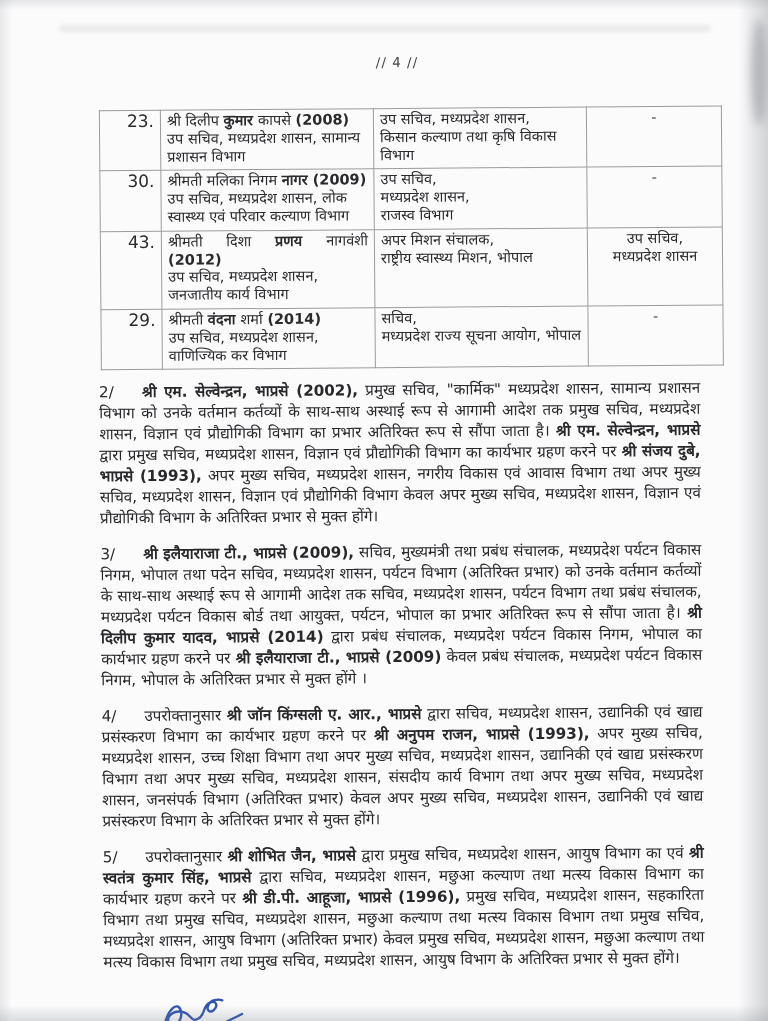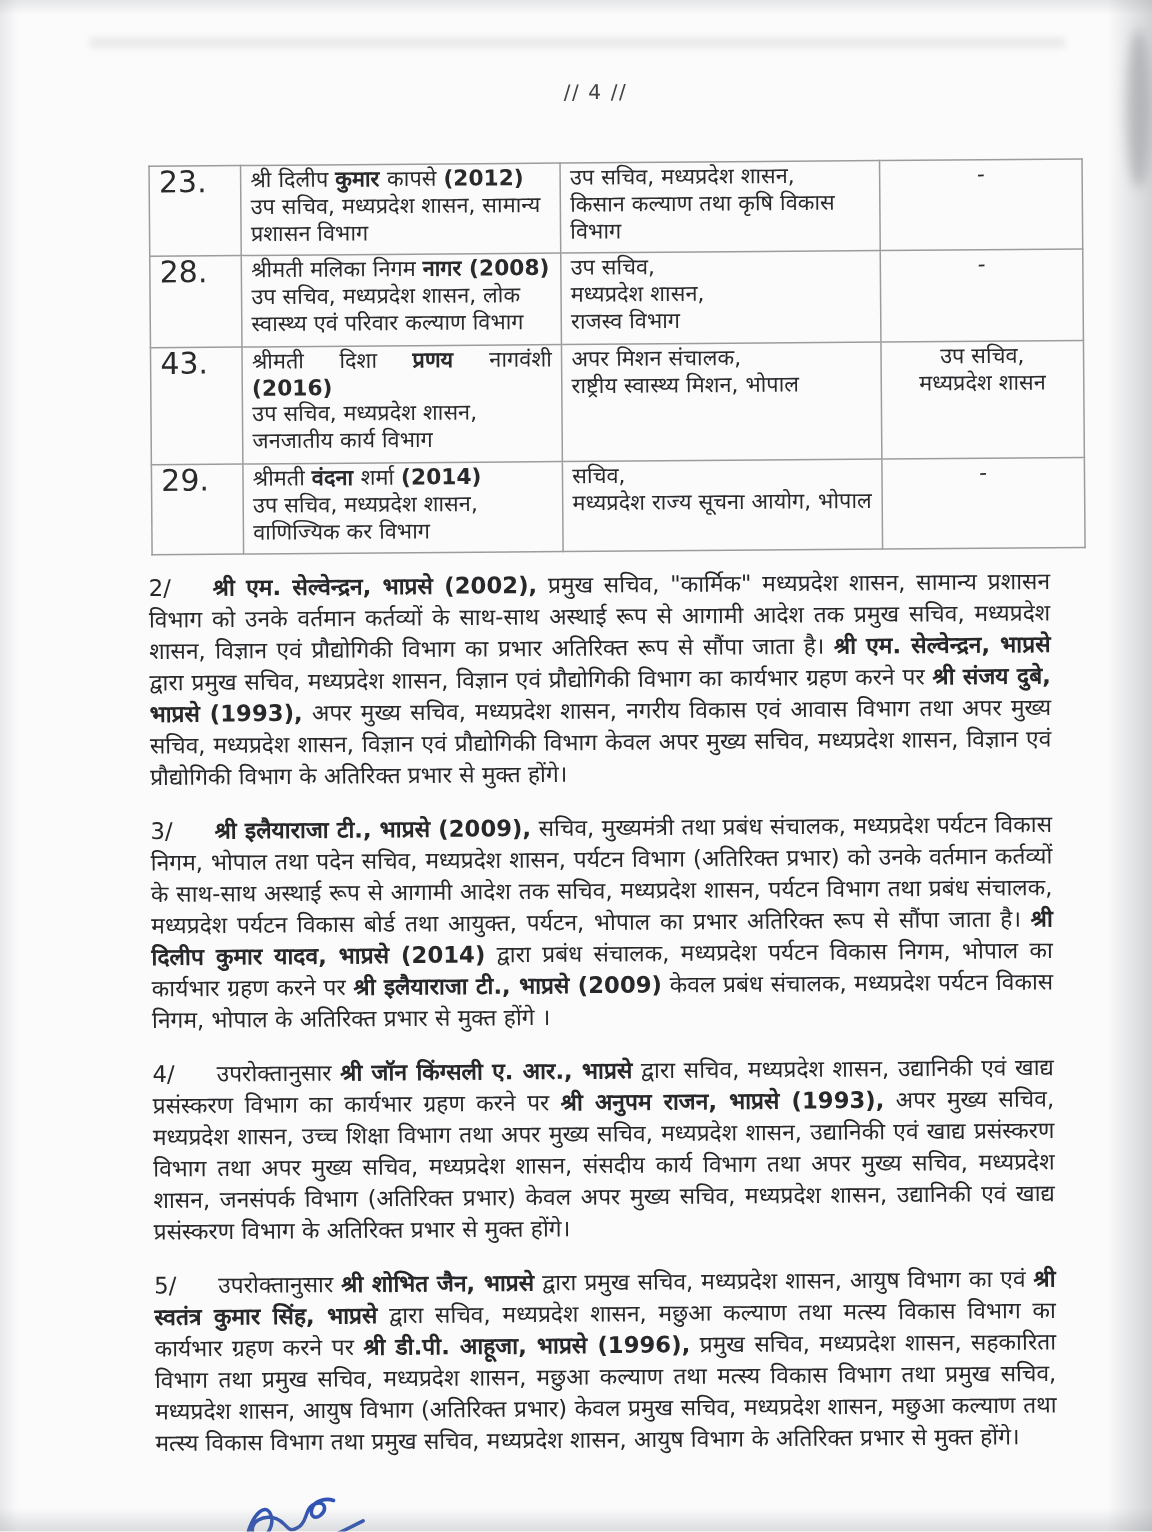--- a/index.html
+++ b/index.html
@@ -28,21 +28,21 @@
 
   .content{position:absolute;left:96px;top:0;width:601px;
     transform:rotate(-0.45deg);transform-origin:50% 0;z-index:2;}
 
   .page-num{margin-top:54px;margin-bottom:38px;text-align:center;
     font-size:13.5px;letter-spacing:1px;color:#424245;}
 
   table.tbl{border-collapse:collapse;margin-left:2px;width:590px;table-layout:fixed;
     font-size:14.5px;line-height:17.8px;color:var(--ink);}
   table.tbl td{border:1px solid var(--border);vertical-align:top;padding:2px 6px 4px;}
-  td.c1{width:48px;padding-left:9px;font-size:20px;}
+  td.c1{width:48px;padding-left:9px;font-size:17px;text-align:right;}
   td.c2{width:200px;text-align:justify;}
   td.c3{width:200px;}
   td.c4{width:122px;text-align:center;}
   .b{font-weight:bold;}
 
   .paras{margin-top:12px;font-size:15.2px;line-height:21px;text-align:justify;
     color:#28282b;}
   .para{margin-bottom:15px;}
   .pgap{display:inline-block;width:28px;}
 
@@ -60,53 +60,53 @@
 <div class="edge-bottom"></div>
 
 <div class="content">
   <div class="page-num">// 4 //</div>
 
   <table class="tbl">
     <tbody id="table-body">
         <tr>
           <td class="c1">23.</td>
           <td class="c2">
-            <div><span>श्री दिलीप </span><span class="b">कुमार </span><span>कापसे </span><span class="b">(2012)</span></div>
+            <div><span>श्री दिलीप </span><span class="b">कुमार </span><span>कापसे </span><span class="b">(2008)</span></div>
             <div><span>उप सचिव, मध्यप्रदेश शासन, सामान्य</span></div>
             <div><span>प्रशासन विभाग</span></div>
           </td>
           <td class="c3">
             <div><span>उप सचिव, मध्यप्रदेश शासन,</span></div>
             <div><span>किसान कल्याण तथा कृषि विकास</span></div>
             <div><span>विभाग</span></div>
           </td>
           <td class="c4">
             <div><span>-</span></div>
           </td>
         </tr>
         <tr>
-          <td class="c1">28.</td>
+          <td class="c1">30.</td>
           <td class="c2">
-            <div><span>श्रीमती मलिका निगम </span><span class="b">नागर (2008)</span></div>
+            <div><span>श्रीमती मलिका निगम </span><span class="b">नागर (2009)</span></div>
             <div><span>उप सचिव, मध्यप्रदेश शासन, लोक</span></div>
             <div><span>स्वास्थ्य एवं परिवार कल्याण विभाग</span></div>
           </td>
           <td class="c3">
             <div><span>उप सचिव,</span></div>
             <div><span>मध्यप्रदेश शासन,</span></div>
             <div><span>राजस्व विभाग</span></div>
           </td>
           <td class="c4">
             <div><span>-</span></div>
           </td>
         </tr>
         <tr>
           <td class="c1">43.</td>
           <td class="c2">
-            <div><span>श्रीमती दिशा </span><span class="b">प्रणय </span><span>नागवंशी </span><span class="b">(2016)</span></div>
+            <div><span>श्रीमती दिशा </span><span class="b">प्रणय </span><span>नागवंशी </span><span class="b">(2012)</span></div>
             <div><span>उप सचिव, मध्यप्रदेश शासन,</span></div>
             <div><span>जनजातीय कार्य विभाग</span></div>
           </td>
           <td class="c3">
             <div><span>अपर मिशन संचालक,</span></div>
             <div><span>राष्ट्रीय स्वास्थ्य मिशन, भोपाल</span></div>
           </td>
           <td class="c4">
             <div><span>उप सचिव,</span></div>
             <div><span>मध्यप्रदेश शासन</span></div>

